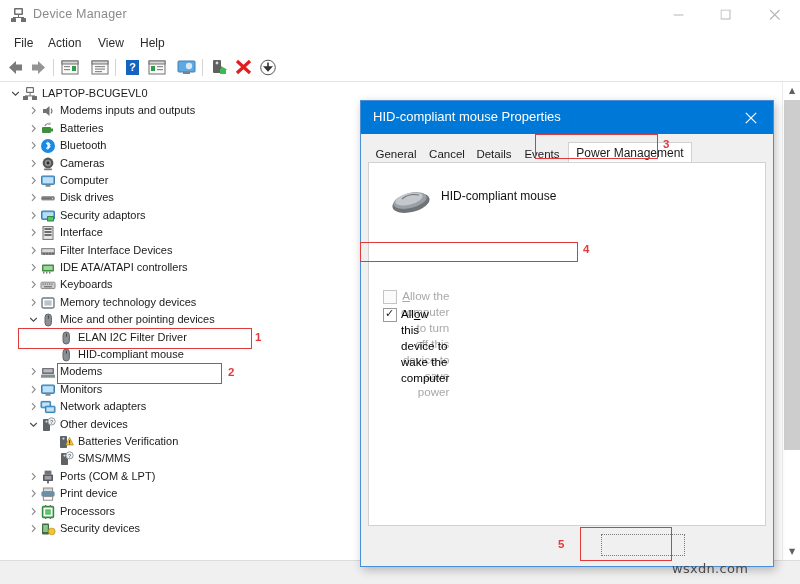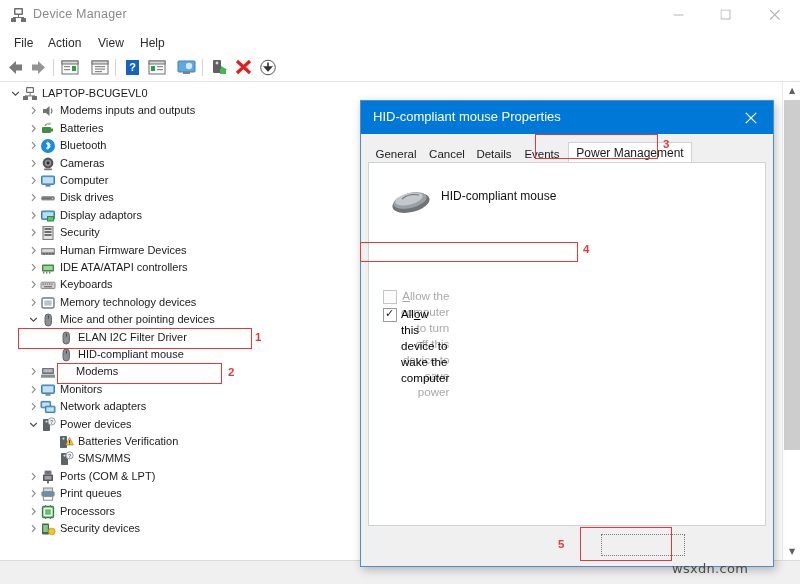--- a/index.html
+++ b/index.html
@@ -311,47 +311,47 @@
         <div class="row" style="top: 124.8px; position: absolute; left: 0px; width: 782px;">
           <span class="twisty" style="left: 27px;"><svg width="9" height="9" viewBox="0 0 9 9" style="vertical-align:middle">
               <path d="M3 1.2 L6.2 4.5 L3 7.8" stroke="#8a8a8a" stroke-width="1.1" fill="none"></path>
             </svg></span>
           <span class="ticon" style="left: 40px;"><svg width="16" height="16" viewBox="0 0 16 16">
               <rect x="1.5" y="3" width="13" height="8.4" rx=".8" fill="#56a2da" stroke="#3a7fb0"></rect>
               <rect x="2.8" y="4.2" width="10.4" height="6" fill="#b8ddf4"></rect>
               <rect x="7" y="8" width="7" height="5.4" rx=".6" fill="#2e8b3a"></rect>
               <rect x="8" y="9" width="5" height="3.4" fill="#5cc46b"></rect>
             </svg></span>
-          <span class="tlabel" style="left: 60px;">Display adaptors</span>
+          <span class="tlabel" style="left: 60px;">Security adaptors</span>
         </div>
         <div class="row" style="top: 142.2px; position: absolute; left: 0px; width: 782px;">
           <span class="twisty" style="left: 27px;"><svg width="9" height="9" viewBox="0 0 9 9" style="vertical-align:middle">
               <path d="M3 1.2 L6.2 4.5 L3 7.8" stroke="#8a8a8a" stroke-width="1.1" fill="none"></path>
             </svg></span>
           <span class="ticon" style="left: 40px;"><svg width="16" height="16" viewBox="0 0 16 16">
               <rect x="3" y="1.6" width="10" height="12.8" fill="#e8e8e8" stroke="#6f6f6f"></rect>
               <rect x="4.4" y="3" width="7.2" height="2" fill="#6f6f6f"></rect>
               <rect x="4.4" y="6" width="7.2" height="2" fill="#6f6f6f"></rect>
               <rect x="4.4" y="9" width="7.2" height="2" fill="#6f6f6f"></rect>
             </svg></span>
-          <span class="tlabel" style="left: 60px;">Security</span>
+          <span class="tlabel" style="left: 60px;">Interface</span>
         </div>
         <div class="row" style="top: 159.6px; position: absolute; left: 0px; width: 782px;">
           <span class="twisty" style="left: 27px;"><svg width="9" height="9" viewBox="0 0 9 9" style="vertical-align:middle">
               <path d="M3 1.2 L6.2 4.5 L3 7.8" stroke="#8a8a8a" stroke-width="1.1" fill="none"></path>
             </svg></span>
           <span class="ticon" style="left: 40px;"><svg width="16" height="16" viewBox="0 0 16 16">
               <rect x="1" y="5" width="14" height="7" rx="1" fill="#8c8c8c"></rect>
               <rect x="2.2" y="6.2" width="11.6" height="3" fill="#d9d9d9"></rect>
               <circle cx="4" cy="10.6" r=".8" fill="#555"></circle>
               <circle cx="7" cy="10.6" r=".8" fill="#555"></circle>
               <circle cx="10" cy="10.6" r=".8" fill="#555"></circle>
               <circle cx="13" cy="10.6" r=".8" fill="#555"></circle>
             </svg></span>
-          <span class="tlabel" style="left: 60px;">Human Firmware Devices</span>
+          <span class="tlabel" style="left: 60px;">Filter Interface Devices</span>
         </div>
         <div class="row" style="top: 177px; position: absolute; left: 0px; width: 782px;">
           <span class="twisty" style="left: 27px;"><svg width="9" height="9" viewBox="0 0 9 9" style="vertical-align:middle">
               <path d="M3 1.2 L6.2 4.5 L3 7.8" stroke="#8a8a8a" stroke-width="1.1" fill="none"></path>
             </svg></span>
           <span class="ticon" style="left: 40px;"><svg width="16" height="16" viewBox="0 0 16 16">
               <rect x="2" y="4.5" width="12" height="7" rx=".8" fill="#3f8f3f"></rect>
               <rect x="3.4" y="6" width="9.2" height="4" fill="#9fd49f"></rect>
               <rect x="3" y="11.5" width="1.4" height="2" fill="#777"></rect>
               <rect x="6" y="11.5" width="1.4" height="2" fill="#777"></rect>
@@ -411,21 +411,21 @@
         <div class="row" style="top: 281.4px; position: absolute; left: 0px; width: 782px;">
           <span class="twisty" style="left: 27px;"><svg width="9" height="9" viewBox="0 0 9 9" style="vertical-align:middle">
               <path d="M3 1.2 L6.2 4.5 L3 7.8" stroke="#8a8a8a" stroke-width="1.1" fill="none"></path>
             </svg></span>
           <span class="ticon" style="left: 40px;"><svg width="16" height="16" viewBox="0 0 16 16">
               <rect x="2" y="4" width="12" height="6" rx=".8" fill="#6f7276"></rect>
               <rect x="3.4" y="5.2" width="9.2" height="3.2" fill="#b8bcc0"></rect>
               <rect x="1" y="10.4" width="14" height="3.4" rx=".6" fill="#8a8e92"></rect>
               <circle cx="12.6" cy="12.1" r=".7" fill="#3dbb4f"></circle>
             </svg></span>
-          <span class="tlabel" style="left: 76px;">Modems</span>
+          <span class="tlabel" style="left: 60px;">Modems</span>
         </div>
         <div class="row" style="top: 298.8px; position: absolute; left: 0px; width: 782px;">
           <span class="twisty" style="left: 27px;"><svg width="9" height="9" viewBox="0 0 9 9" style="vertical-align:middle">
               <path d="M3 1.2 L6.2 4.5 L3 7.8" stroke="#8a8a8a" stroke-width="1.1" fill="none"></path>
             </svg></span>
           <span class="ticon" style="left: 40px;"><svg width="16" height="16" viewBox="0 0 16 16">
               <rect x="1.5" y="3" width="13" height="8.4" rx=".8" fill="#5aa5dd" stroke="#3a7fb0"></rect>
               <rect x="2.8" y="4.2" width="10.4" height="6" fill="#bfe0f6"></rect>
               <rect x="5.5" y="11.6" width="5" height="2.2" fill="#8a8a8a"></rect>
             </svg></span>
@@ -446,21 +446,21 @@
         <div class="row" style="top: 333.6px; position: absolute; left: 0px; width: 782px;">
           <span class="twisty" style="left: 27px;"><svg width="9" height="9" viewBox="0 0 9 9" style="vertical-align:middle">
               <path d="M1.2 3 L4.5 6.2 L7.8 3" stroke="#4a4a4a" stroke-width="1.1" fill="none"></path>
             </svg></span>
           <span class="ticon" style="left: 40px;"><svg width="16" height="16" viewBox="0 0 16 16">
               <rect x="3" y="2" width="7" height="12" rx=".8" fill="#5e6368"></rect>
               <circle cx="6.5" cy="4.6" r="1.1" fill="#d6d6d6"></circle>
               <circle cx="11.6" cy="4.4" r="3.6" fill="#f2f2f2" stroke="#9a9a9a"></circle>
               <text x="11.6" y="6.5" font-size="5.2" fill="#4a7ab5" text-anchor="middle" font-family="Liberation Sans, sans-serif" font-weight="bold">?</text>
             </svg></span>
-          <span class="tlabel" style="left: 60px;">Power devices</span>
+          <span class="tlabel" style="left: 60px;">Other devices</span>
         </div>
         <div class="row" style="top: 351px; position: absolute; left: 0px; width: 782px;">
           <span class="ticon" style="left: 58px;"><svg width="16" height="16" viewBox="0 0 16 16">
               <rect x="2" y="2" width="7" height="12" rx=".8" fill="#5e6368"></rect>
               <circle cx="5.5" cy="4.6" r="1.1" fill="#d6d6d6"></circle>
               <path d="M11.6 3.4 L15.4 11 L7.8 11 Z" fill="#f5c542" stroke="#b38b10" stroke-width=".7"></path>
               <rect x="11.1" y="6.2" width="1" height="2.8" fill="#3a2f00"></rect>
               <rect x="11.1" y="9.5" width="1" height="1" fill="#3a2f00"></rect>
             </svg></span>
           <span class="tlabel" style="left: 78px;">Batteries Verification</span>
@@ -489,21 +489,21 @@
         <div class="row" style="top: 403.2px; position: absolute; left: 0px; width: 782px;">
           <span class="twisty" style="left: 27px;"><svg width="9" height="9" viewBox="0 0 9 9" style="vertical-align:middle">
               <path d="M3 1.2 L6.2 4.5 L3 7.8" stroke="#8a8a8a" stroke-width="1.1" fill="none"></path>
             </svg></span>
           <span class="ticon" style="left: 40px;"><svg width="16" height="16" viewBox="0 0 16 16">
               <rect x="3.4" y="2" width="9.2" height="3.6" fill="#d8d8d8" stroke="#8a8a8a"></rect>
               <rect x="1.4" y="5.6" width="13.2" height="5" rx="1" fill="#6c8fa8"></rect>
               <rect x="3.4" y="10.6" width="9.2" height="3.6" fill="#fff" stroke="#8a8a8a"></rect>
               <rect x="12.3" y="6.8" width="1.4" height="1.2" fill="#3dbb4f"></rect>
             </svg></span>
-          <span class="tlabel" style="left: 60px;">Print queues</span>
+          <span class="tlabel" style="left: 60px;">Print device</span>
         </div>
         <div class="row" style="top: 420.6px; position: absolute; left: 0px; width: 782px;">
           <span class="twisty" style="left: 27px;"><svg width="9" height="9" viewBox="0 0 9 9" style="vertical-align:middle">
               <path d="M3 1.2 L6.2 4.5 L3 7.8" stroke="#8a8a8a" stroke-width="1.1" fill="none"></path>
             </svg></span>
           <span class="ticon" style="left: 40px;"><svg width="16" height="16" viewBox="0 0 16 16">
               <rect x="2.6" y="2.6" width="10.8" height="10.8" rx=".8" fill="none" stroke="#2e8b3a" stroke-width="1.6"></rect>
               <rect x="5.2" y="5.2" width="5.6" height="5.6" fill="#5cc46b"></rect>
               <rect x="5" y="1" width="1.2" height="1.8" fill="#6f6f6f"></rect>
               <rect x="9.8" y="1" width="1.2" height="1.8" fill="#6f6f6f"></rect>

